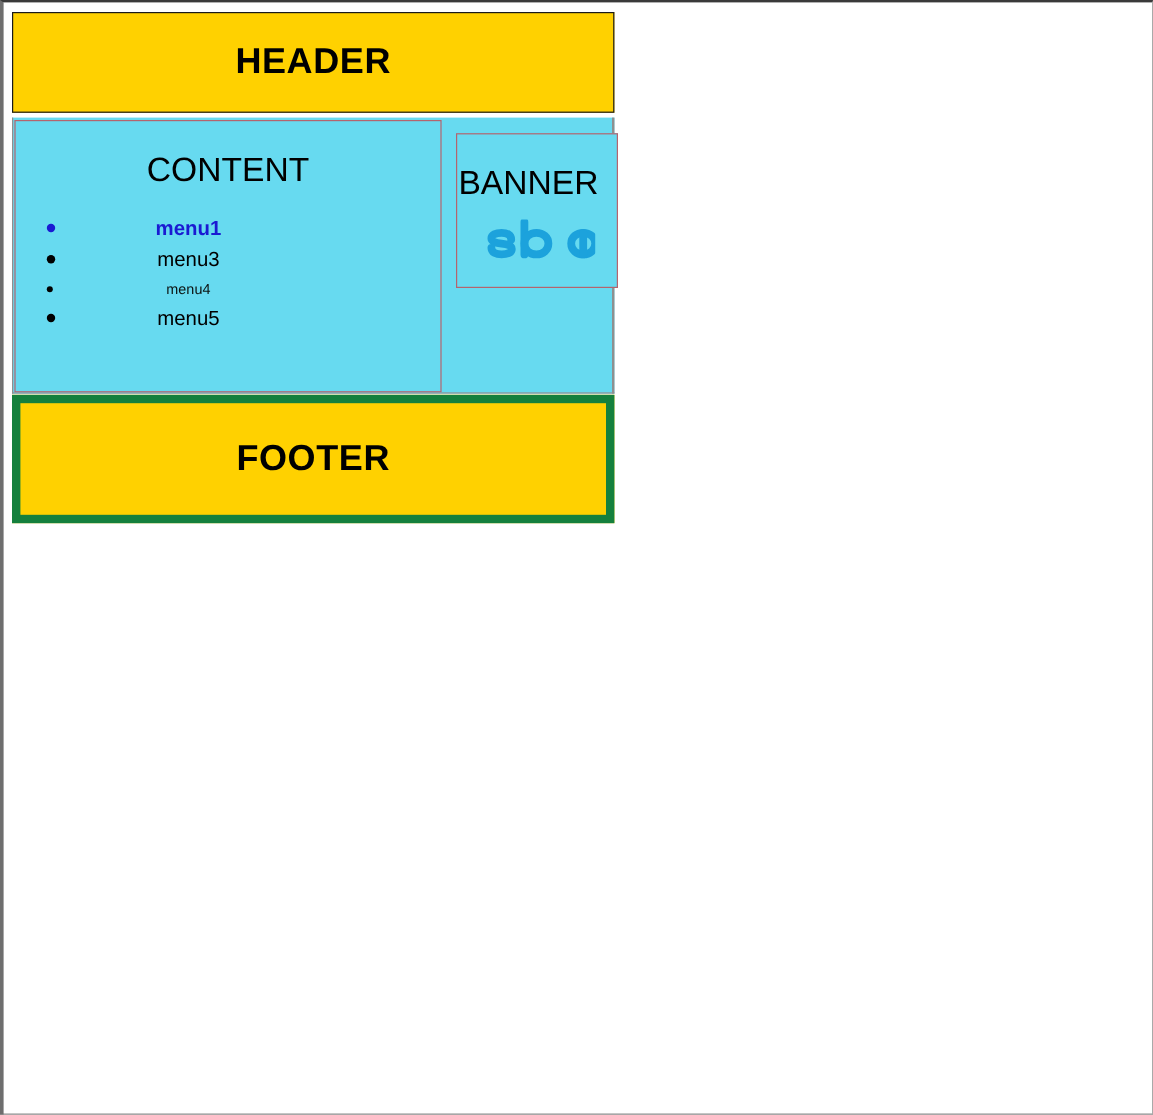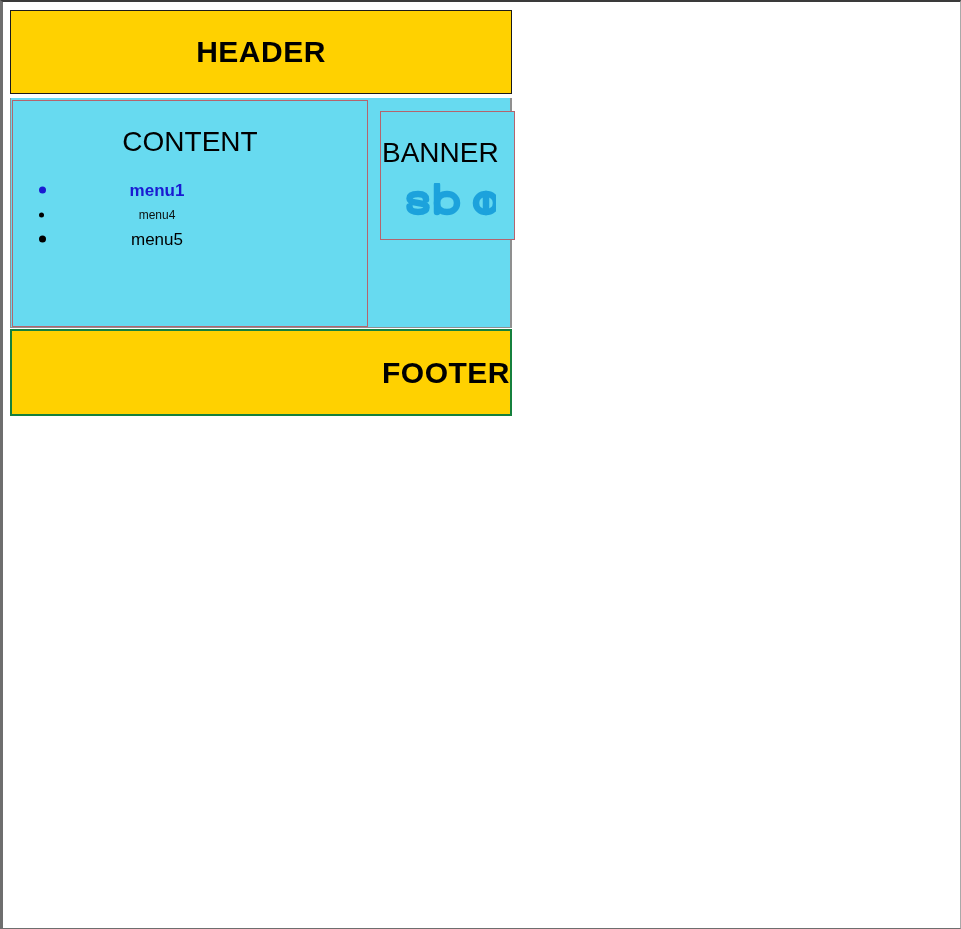--- a/index.html
+++ b/index.html
@@ -168,27 +168,27 @@
     height: 44px;
   }
   .banner-logo svg { display: inline-block; }
 
   
   .footer-box {
     position: absolute;
     left: 7px;
     top: 327px;
     width: 502px;
-    height: 87px;
+    height: 107px;
     box-sizing: border-box;
     background: var(--yellow, #ffd100);
-    border: 2px solid #15803d;
+    border: 7px solid #15803d;
     display: flex;
     align-items: center;
-    justify-content: flex-end;
+    justify-content: center;
   }
   .footer-title {
     font-size: 30px;
     font-weight: bold;
     color: #000000;
     letter-spacing: 0.5px;
     line-height: 1;
   }
 </style>
 </head>
@@ -202,20 +202,24 @@
 
   <div class="middle-band"></div>
 
   <div class="content-box">
     <div class="content-title">CONTENT</div>
 
     <ul class="menu-list">
       <li class="menu-item m1">
         <span class="bullet"></span>
         <span class="menu-label">menu1</span>
+      </li>
+      <li class="menu-item m3">
+        <span class="bullet"></span>
+        <span class="menu-label">menu3</span>
       </li>
       <li class="menu-item m4">
         <span class="bullet"></span>
         <span class="menu-label">menu4</span>
       </li>
       <li class="menu-item m5">
         <span class="bullet"></span>
         <span class="menu-label">menu5</span>
       </li>
     </ul>

